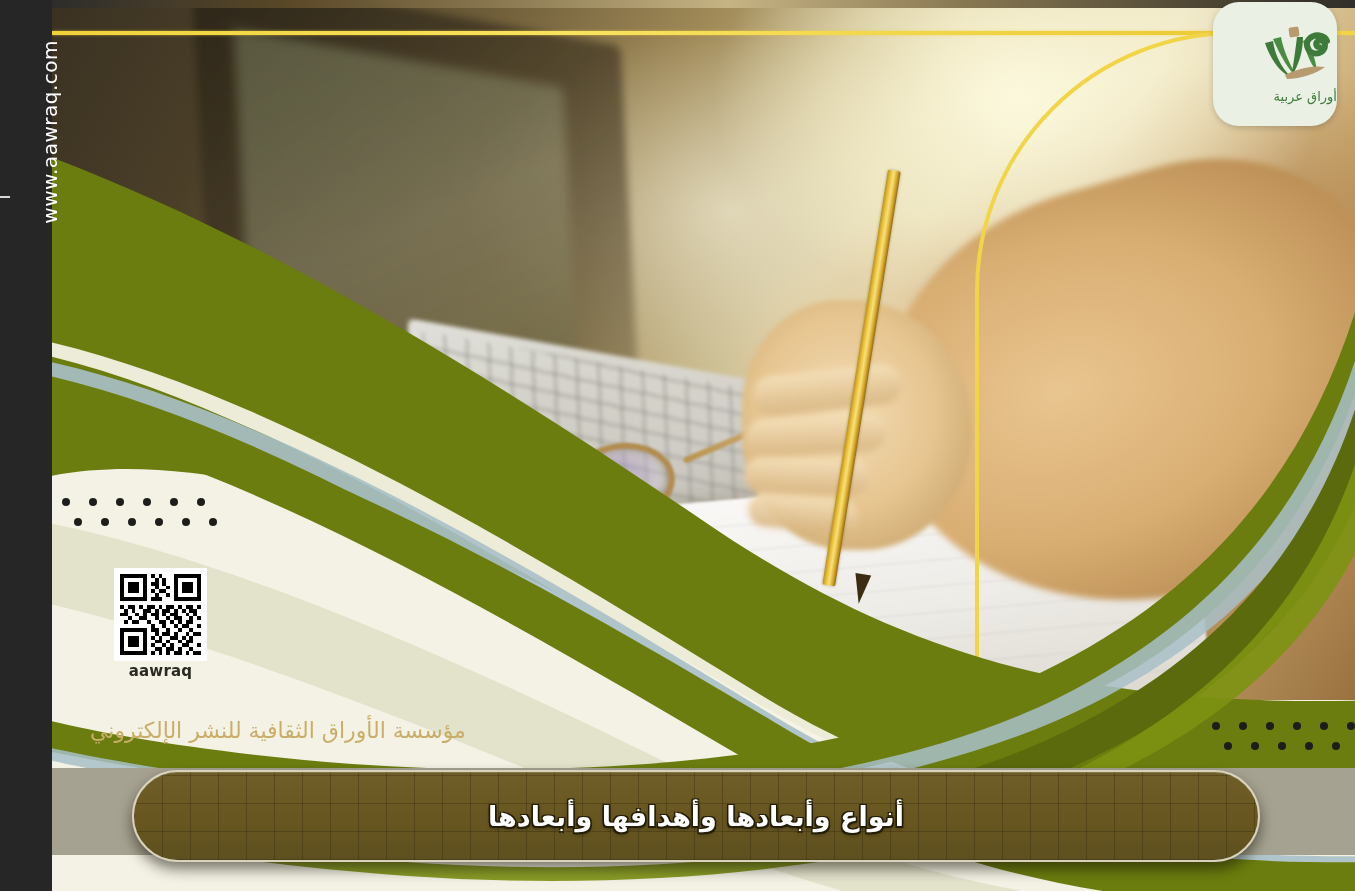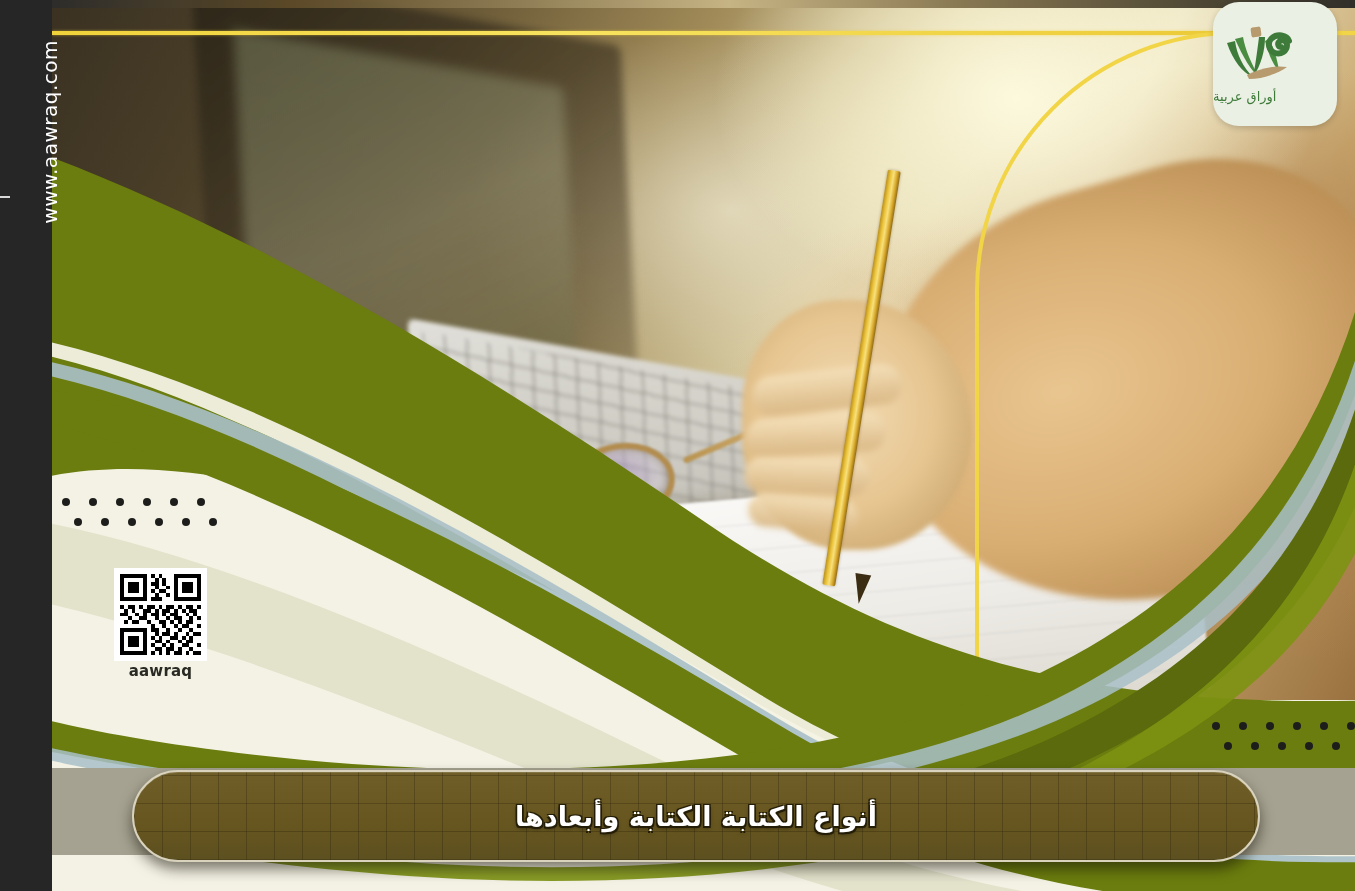--- a/index.html
+++ b/index.html
@@ -333,21 +333,21 @@
   .logo {
     position: absolute;
     right: 18px; top: 2px;
     width: 124px; height: 124px;
     background: #eaf0e4;
     border-radius: 26px;
     z-index: 55;
     box-shadow: 0 2px 6px rgba(0,0,0,0.18);
     display: flex;
     flex-direction: column;
-    align-items: flex-start;
+    align-items: flex-end;
     justify-content: center;
   }
   .logo svg { display: block; }
   .logo-text {
     direction: rtl;
     color: #3e7b3a;
     font-size: 13px;
     margin-top: 2px;
     font-family: "DejaVu Sans", "Liberation Sans", sans-serif;
     white-space: nowrap;
@@ -575,24 +575,25 @@
             <rect x="12" y="20" width="1" height="1"></rect>
               <rect x="14" y="20" width="2" height="1"></rect>
             <rect x="17" y="20" width="1" height="1"></rect>
               <rect x="19" y="20" width="2" height="1"></rect>
           </g>
         </svg>
       </div>
       <div class="qr-label">aawraq</div>
     </div>
 
+    <div class="publisher">مؤسسة الأوراق الثقافية للنشر الإلكتروني</div>
 
     <div class="gray-band"></div>
     <div class="title-banner">
-      <div class="title-text">أنواع الكتابة الكتابة وأبعادها</div>
+      <div class="title-text">أنواع وأبعادها وأهدافها وأبعادها</div>
     </div>
 
     <div class="logo">
       <svg width="86" height="62" viewBox="0 0 86 62">
         <rect x="38" y="2" width="10" height="10" rx="2" fill="#b79a6d" transform="rotate(-8 43 7)"></rect>
         <path d="M14 18 C 20 36, 30 48, 40 52 C 30 42, 24 30, 22 16 Z" fill="#3e7b3a"></path>
         <path d="M22 14 C 30 32, 38 46, 46 52 C 38 38, 32 24, 30 12 Z" fill="#4a8c41"></path>
         <path d="M46 12 C 44 28, 42 42, 40 52 C 48 40, 52 26, 52 12 Z" fill="#3e7b3a"></path>
         <path d="M52 16 C 56 30, 60 40, 66 46 C 64 32, 60 22, 56 14 Z" fill="#4a8c41"></path>
         <path d="M76 16 C 74 10, 64 8, 58 14 C 54 18, 56 26, 62 28 C 68 30, 74 26, 74 20 C 74 16, 70 14, 67 16 C 64 18, 65 22, 68 22" fill="none" stroke="#3e7b3a" stroke-width="6" stroke-linecap="round"></path>

